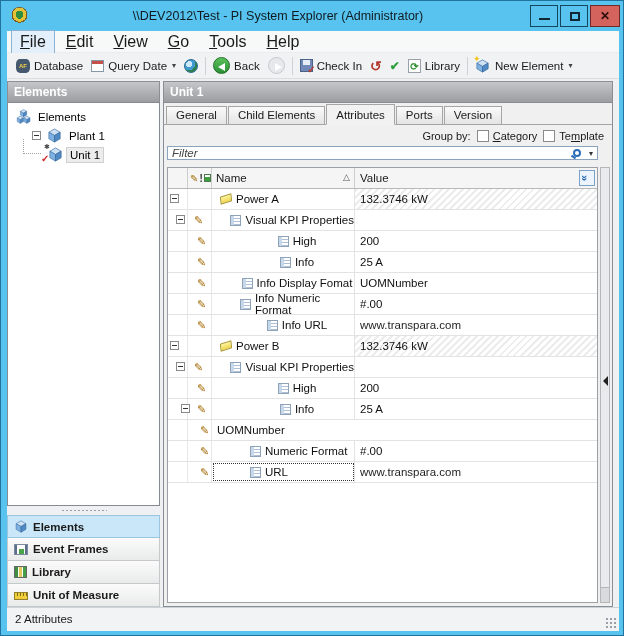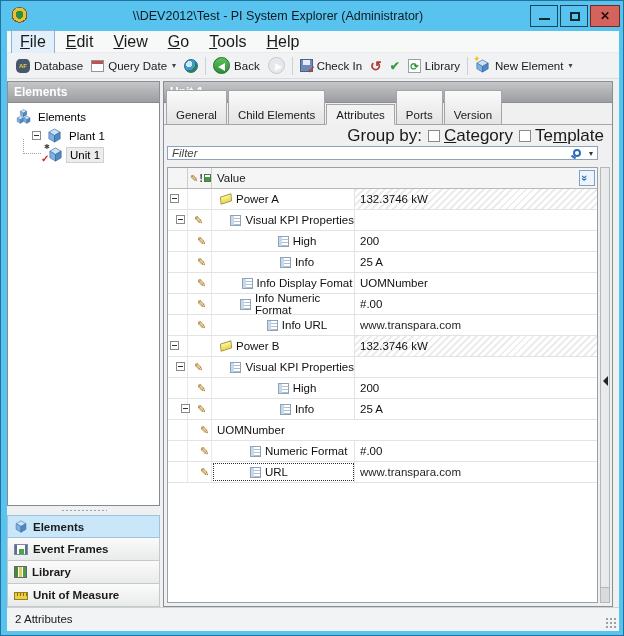--- a/index.html
+++ b/index.html
@@ -81,24 +81,24 @@
         linear-gradient(#4aa54a,#4aa54a) 50% 100%/5px 5px no-repeat, #fff; }
   .ni2{ width:13px; height:12px; border:1px solid #666; background:linear-gradient(90deg,#3e8e41 0 3px,#fff 3px 4px,#e3c95a 4px 7px,#fff 7px 8px,#43a047 8px 13px); }
   .ni3{ width:14px; height:8px; margin-top:2px; background:#f0cf3a; border:1px solid #93802a;
         background-image:repeating-linear-gradient(90deg, transparent 0 2px, #7a6a1a 2px 3px); background-size:100% 3px; background-repeat:no-repeat; }
 
   
   .mainpanel{ position:absolute; left:156px; top:2px; width:450px; height:526px; }
   .mainbody{ position:absolute; left:0; top:21px; width:450px; height:505px; border:1px solid #888e96; background:#f0f0f0; }
 
   .tabsrow{ position:absolute; left:0px; top:2px; right:0; height:20px; border-bottom:1px solid #a5a5a5; padding-left:2px; display:flex; align-items:flex-end; }
-  .tab{ font-size:11.5px; padding:18px 9px 3px; background:linear-gradient(#fafafa,#e4e4e4); border:1px solid #a5a5a5; border-bottom:none; margin-right:1px; color:#1a1a1a; }
+  .tab{ font-size:11.5px; padding:2px 9px 3px; background:linear-gradient(#fafafa,#e4e4e4); border:1px solid #a5a5a5; border-bottom:none; margin-right:1px; color:#1a1a1a; }
   .tab.active{ background:#f2f2f2; padding-top:4px; margin-bottom:-1px; border-bottom:1px solid #f2f2f2; position:relative; z-index:2; }
 
-  .groupbyrow{ position:absolute; right:8px; top:25px; height:16px; display:flex; align-items:center; gap:6px; font-size:17px; color:#1a1a1a; }
+  .groupbyrow{ position:absolute; right:8px; top:25px; height:16px; display:flex; align-items:center; gap:6px; font-size:11px; color:#1a1a1a; }
   .cb{ width:12px; height:12px; border:1px solid #8a8a8a; background:#fff; display:inline-block; }
   .cblabel{ display:flex; align-items:center; gap:4px; }
 
   .filterbox{ position:absolute; left:3px; top:43px; right:14px; height:14px; background:#fff; border:1px solid #8aa4c0; display:flex; align-items:center; }
   .filterbox input{ flex:1; border:none; outline:none; font-size:11.5px; font-style:italic; color:#333; padding-left:4px; font-family:"Liberation Sans",sans-serif; background:transparent; }
   .filterbox input::placeholder{ color:#444; font-style:italic; }
   .mag{ width:8px; height:8px; border:2px solid #2b6cb8; border-radius:50%; position:relative; margin-right:8px; flex:none; }
   .mag::after{ content:""; position:absolute; left:-4px; top:5px; width:5px; height:2px; background:#2b6cb8; transform:rotate(35deg); }
   .filterdd{ font-size:8px; color:#333; margin-right:4px; }
 
@@ -340,20 +340,24 @@
           </div>
 
           <div class="grid">
             <div class="ghead">
               <div class="hc hgutter"></div>
               <div class="hc hicons">
                 <span class="hpencil">✎</span>
                 <span class="hbang">!</span>
                 <span class="hsquare"></span>
               </div>
+              <div class="hc hname">
+                <span>Name</span>
+                <span class="sorttri">△</span>
+              </div>
               <div class="hc hvalue">
                 <span>Value</span>
                 <div class="chevbtn"><span>»</span></div>
               </div>
             </div>
             <div id="grid-rows">
                 <div class="trow">
                   <div class="cell gutter">
                     <span class="expander exl0">
                       <span class="minus"></span>

